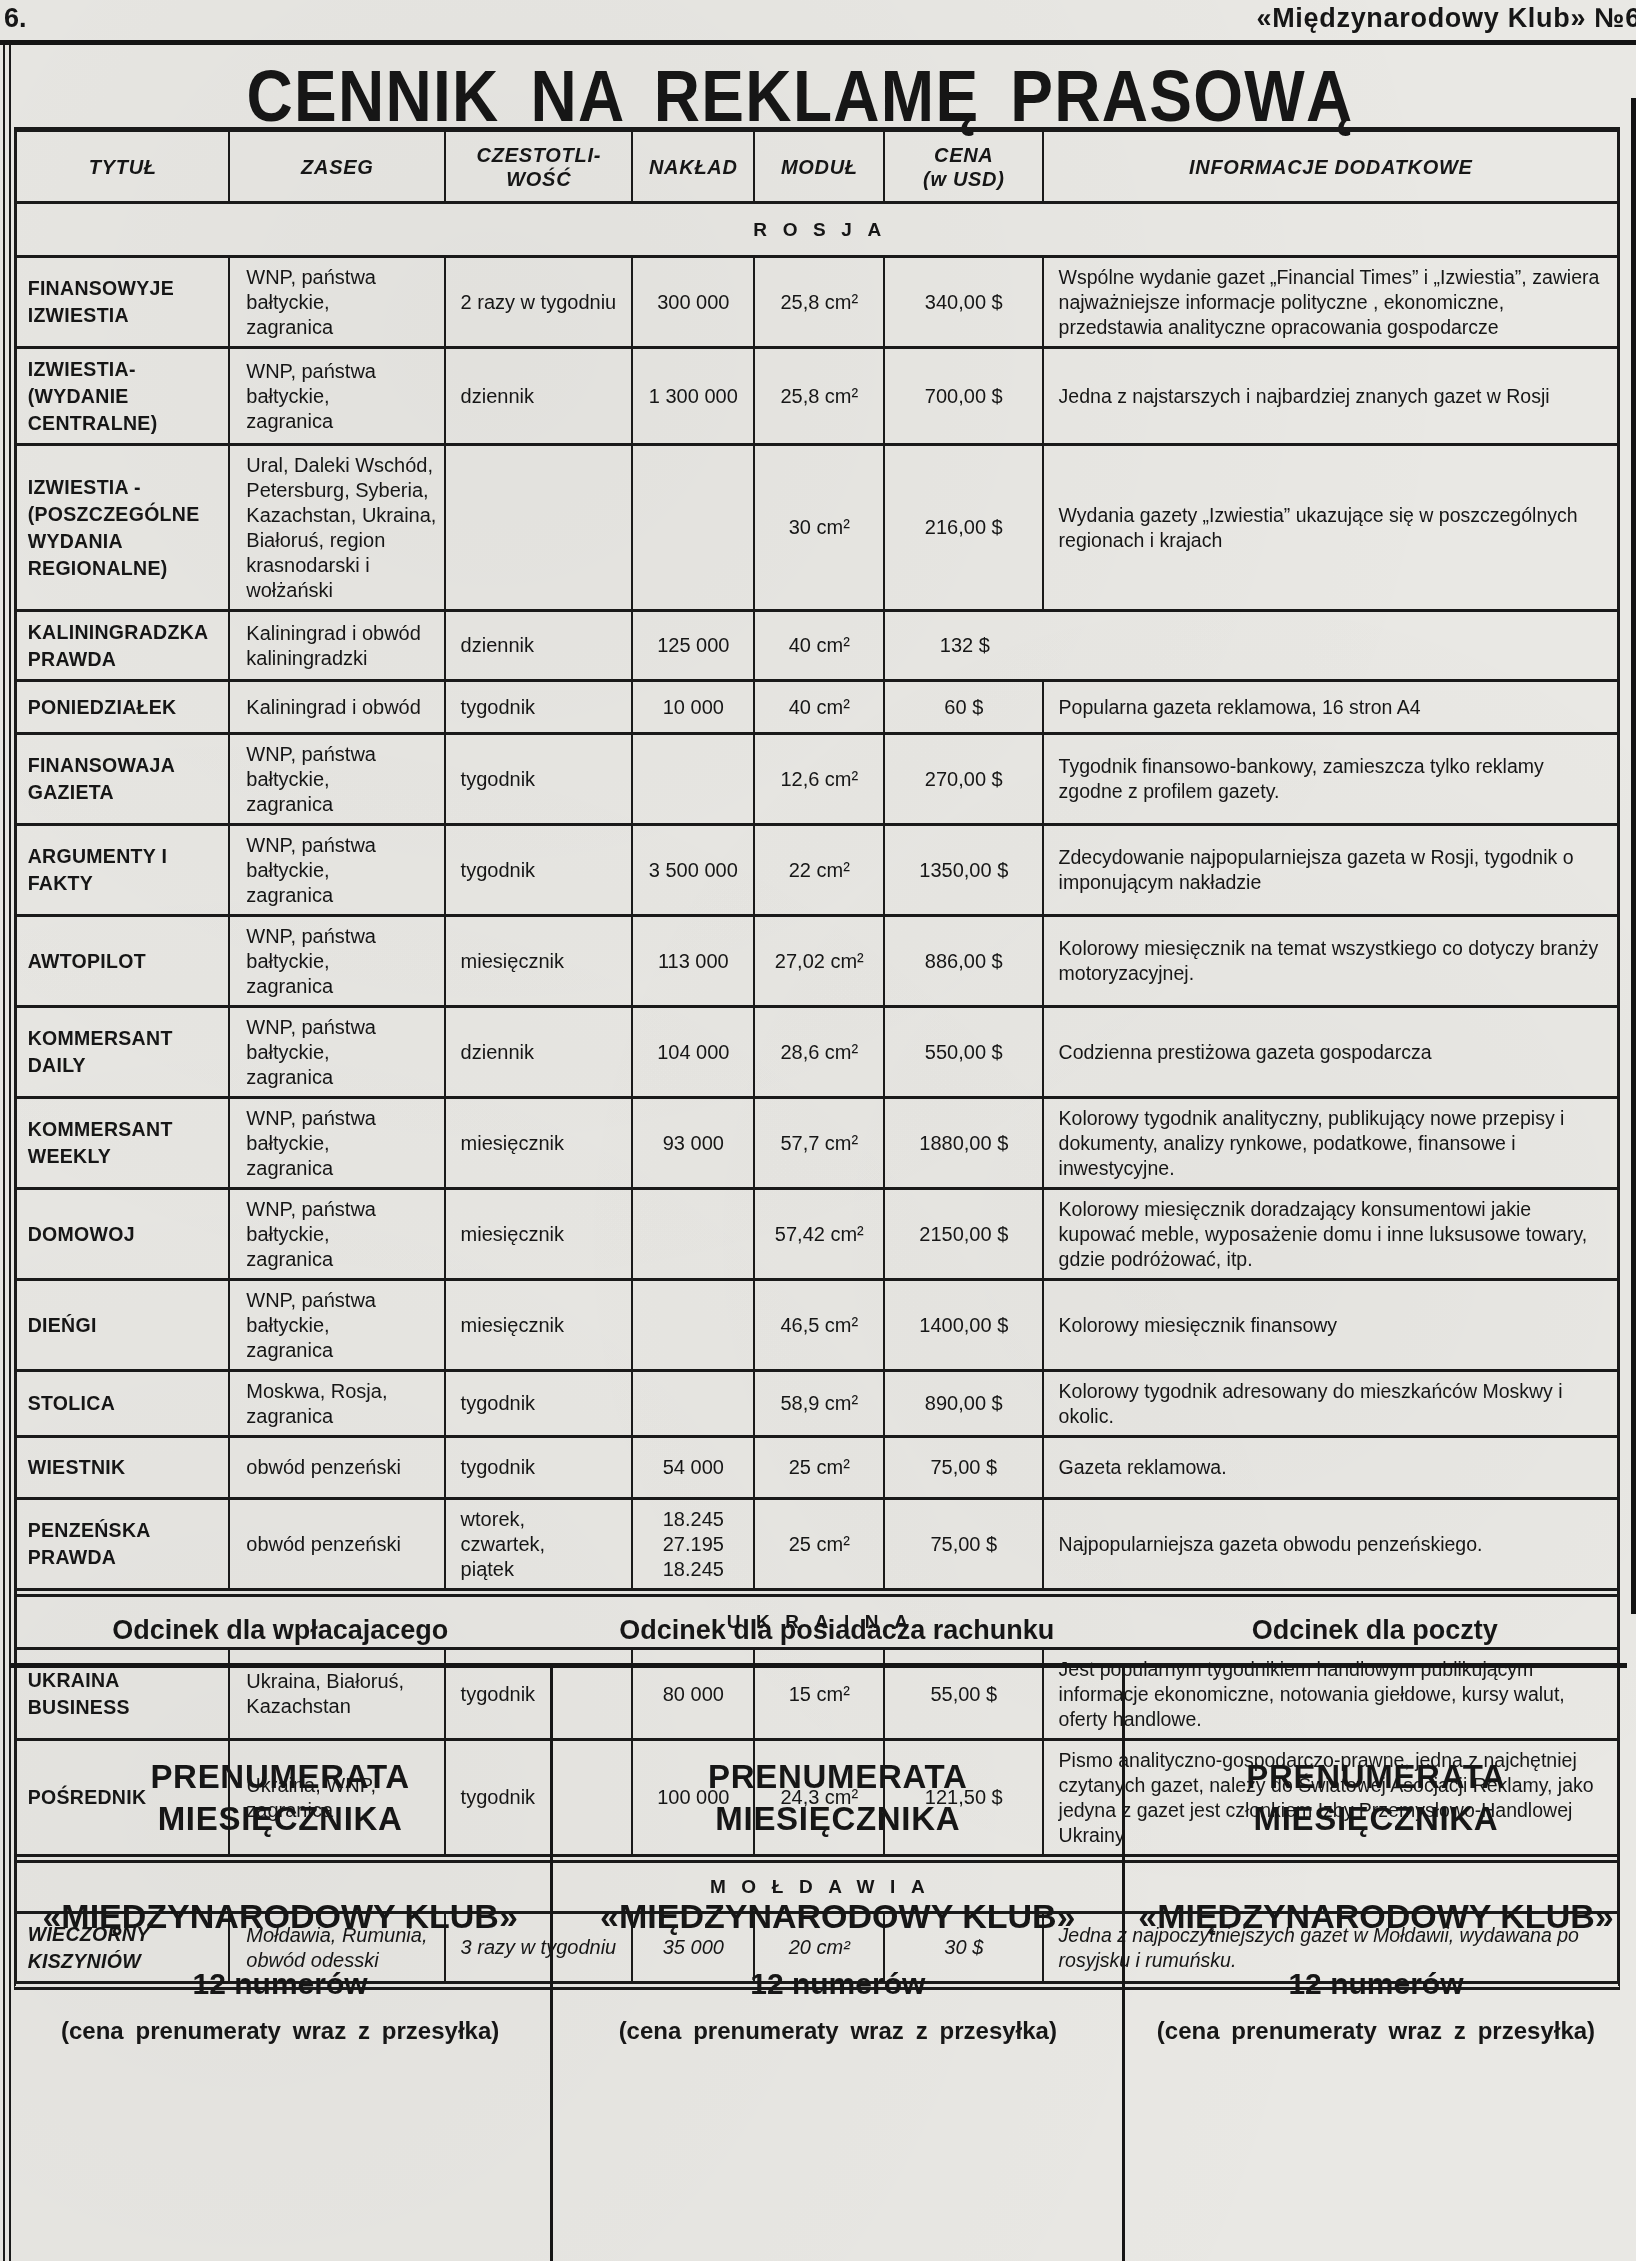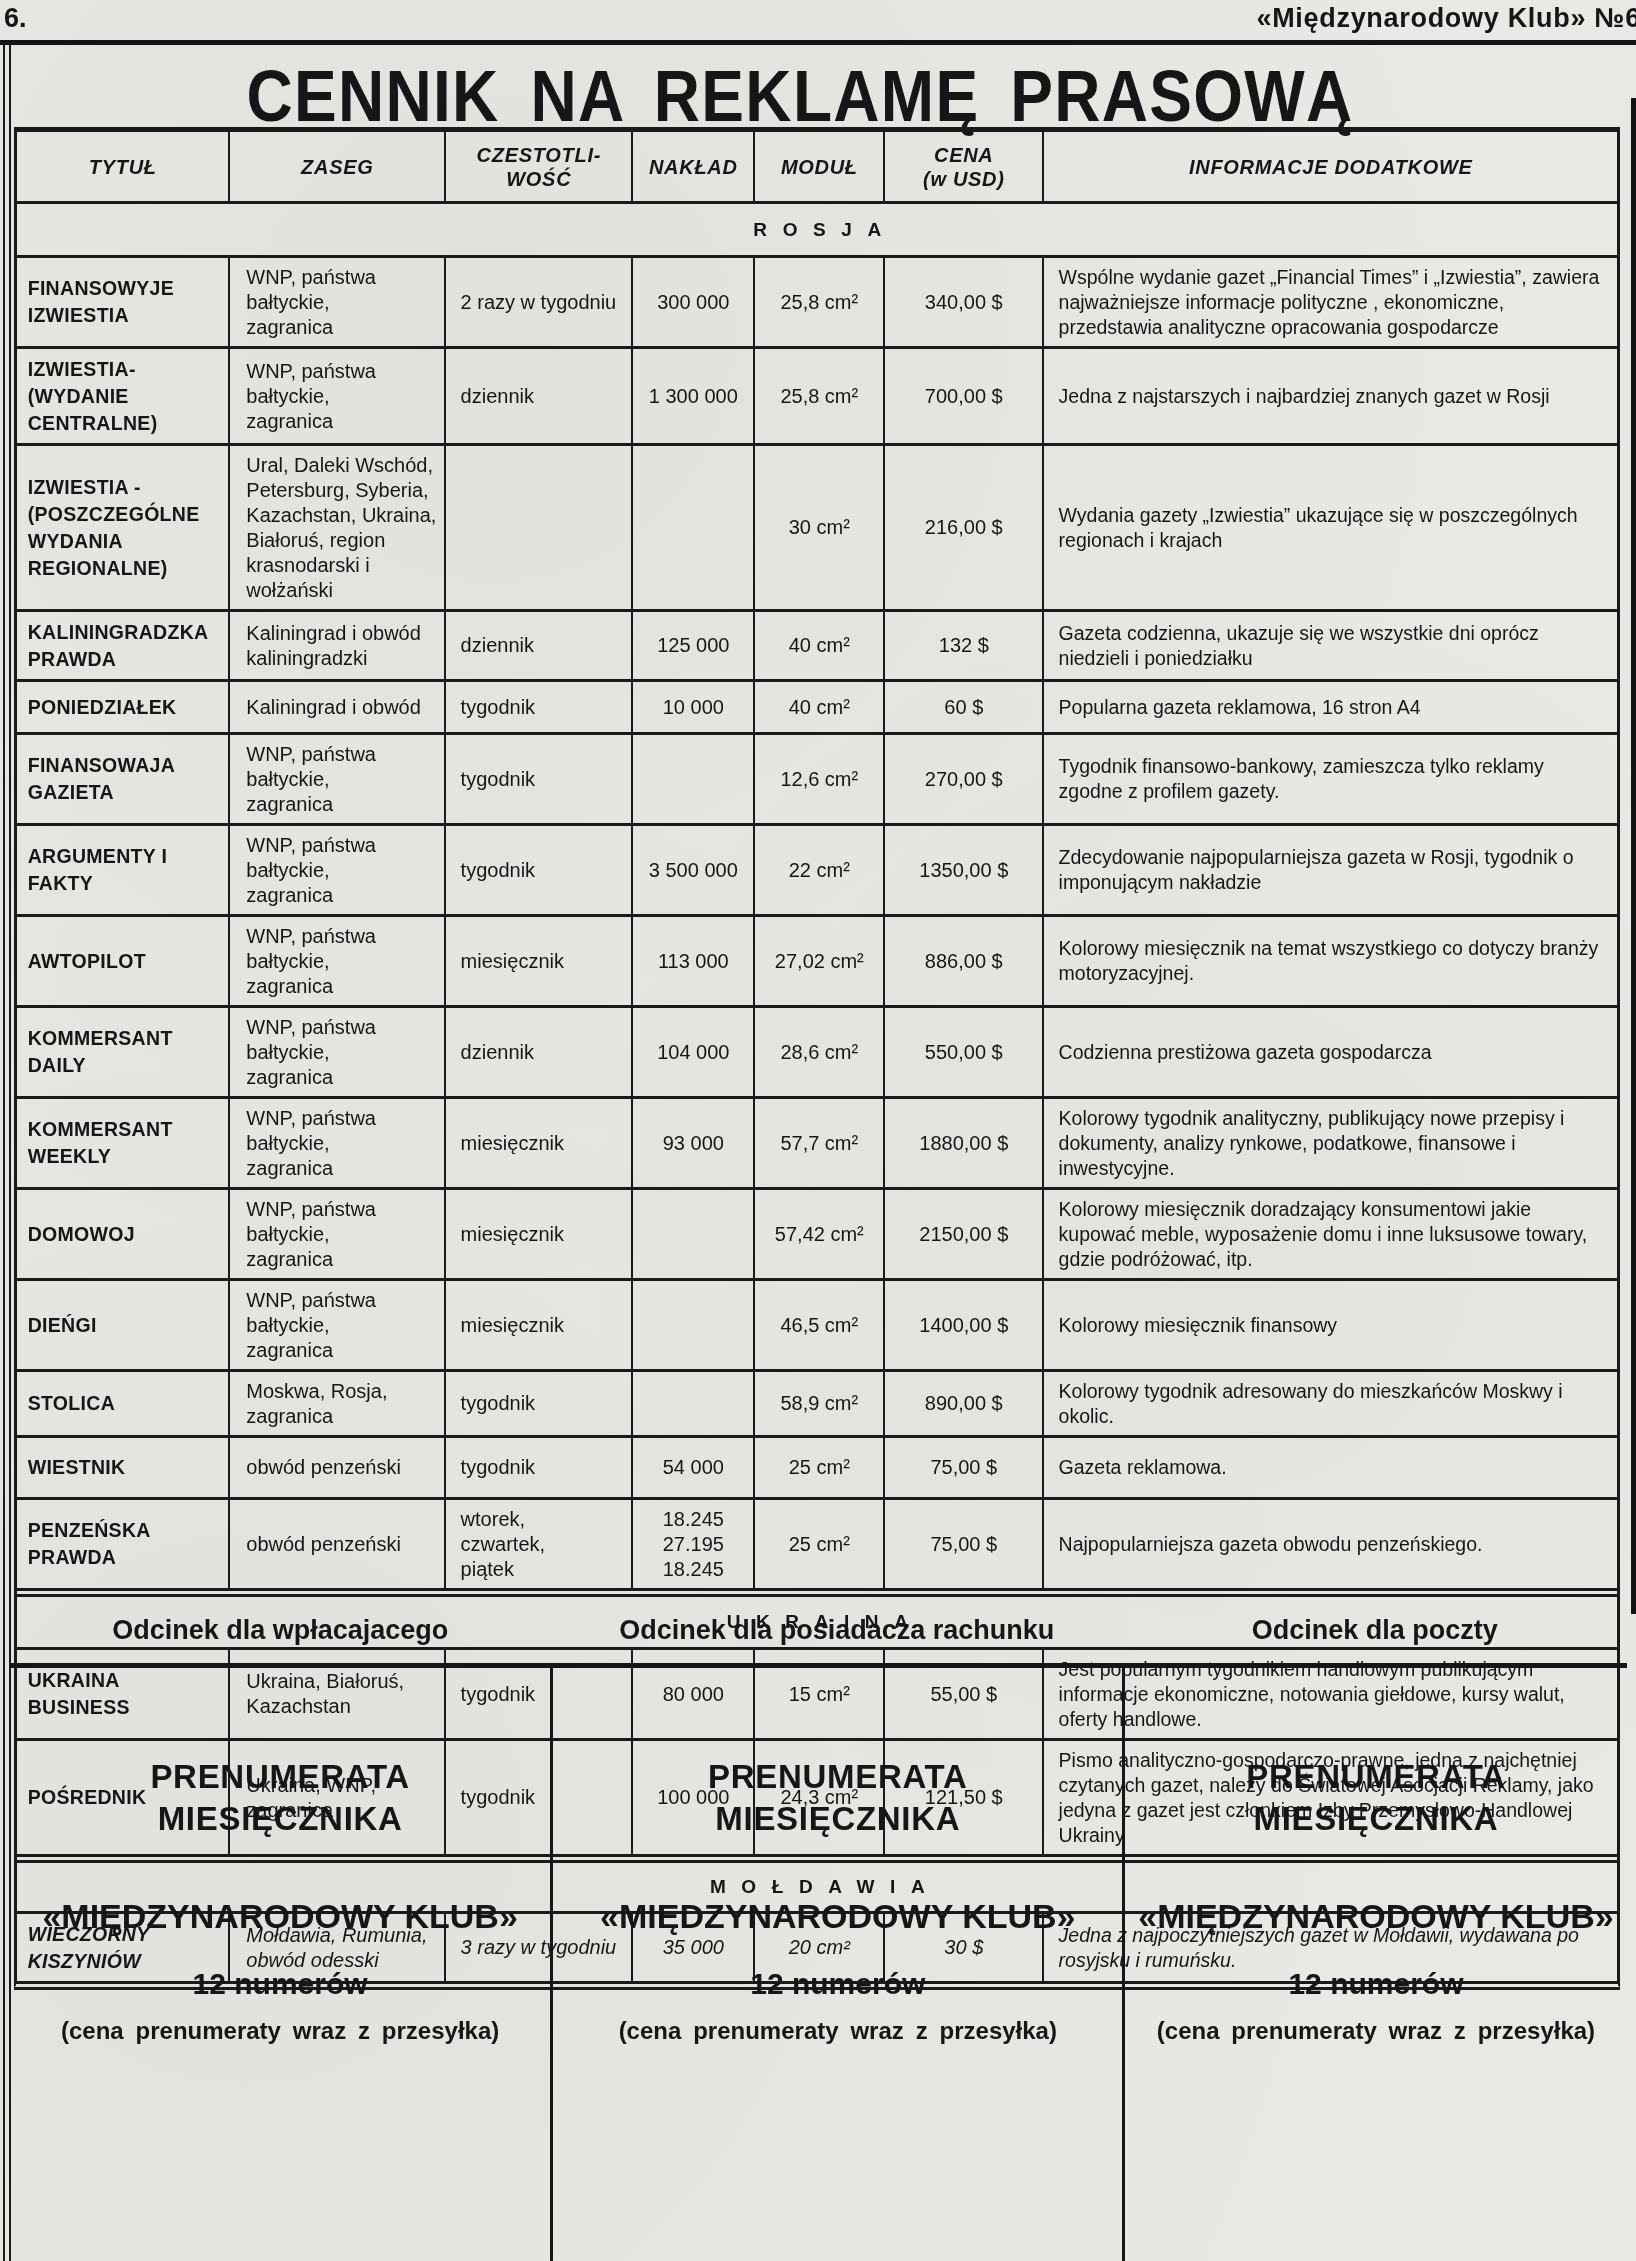--- a/index.html
+++ b/index.html
@@ -192,21 +192,20 @@
         </div>
         <div class="t-row row" style="min-height: 59px;">
           <div class="t-cell c-tytul">KALININGRADZKA
 PRAWDA</div>
           <div class="t-cell c-zaseg">Kaliningrad i obwód
 kaliningradzki</div>
           <div class="t-cell c-czest">dziennik</div>
           <div class="t-cell c-naklad">125 000</div>
           <div class="t-cell c-modul">40 cm²</div>
           <div class="t-cell c-cena">132 $</div>
-          <div class="t-cell c-info">Gazeta codzienna, ukazuje się we wszystkie dni oprócz niedzieli i poniedziałku</div>
         </div>
         <div class="t-row row" style="min-height: 53px;">
           <div class="t-cell c-tytul">PONIEDZIAŁEK</div>
           <div class="t-cell c-zaseg">Kaliningrad i obwód</div>
           <div class="t-cell c-czest">tygodnik</div>
           <div class="t-cell c-naklad">10 000</div>
           <div class="t-cell c-modul">40 cm²</div>
           <div class="t-cell c-cena">60 $</div>
           <div class="t-cell c-info">Popularna gazeta reklamowa, 16 stron  A4</div>
         </div>

